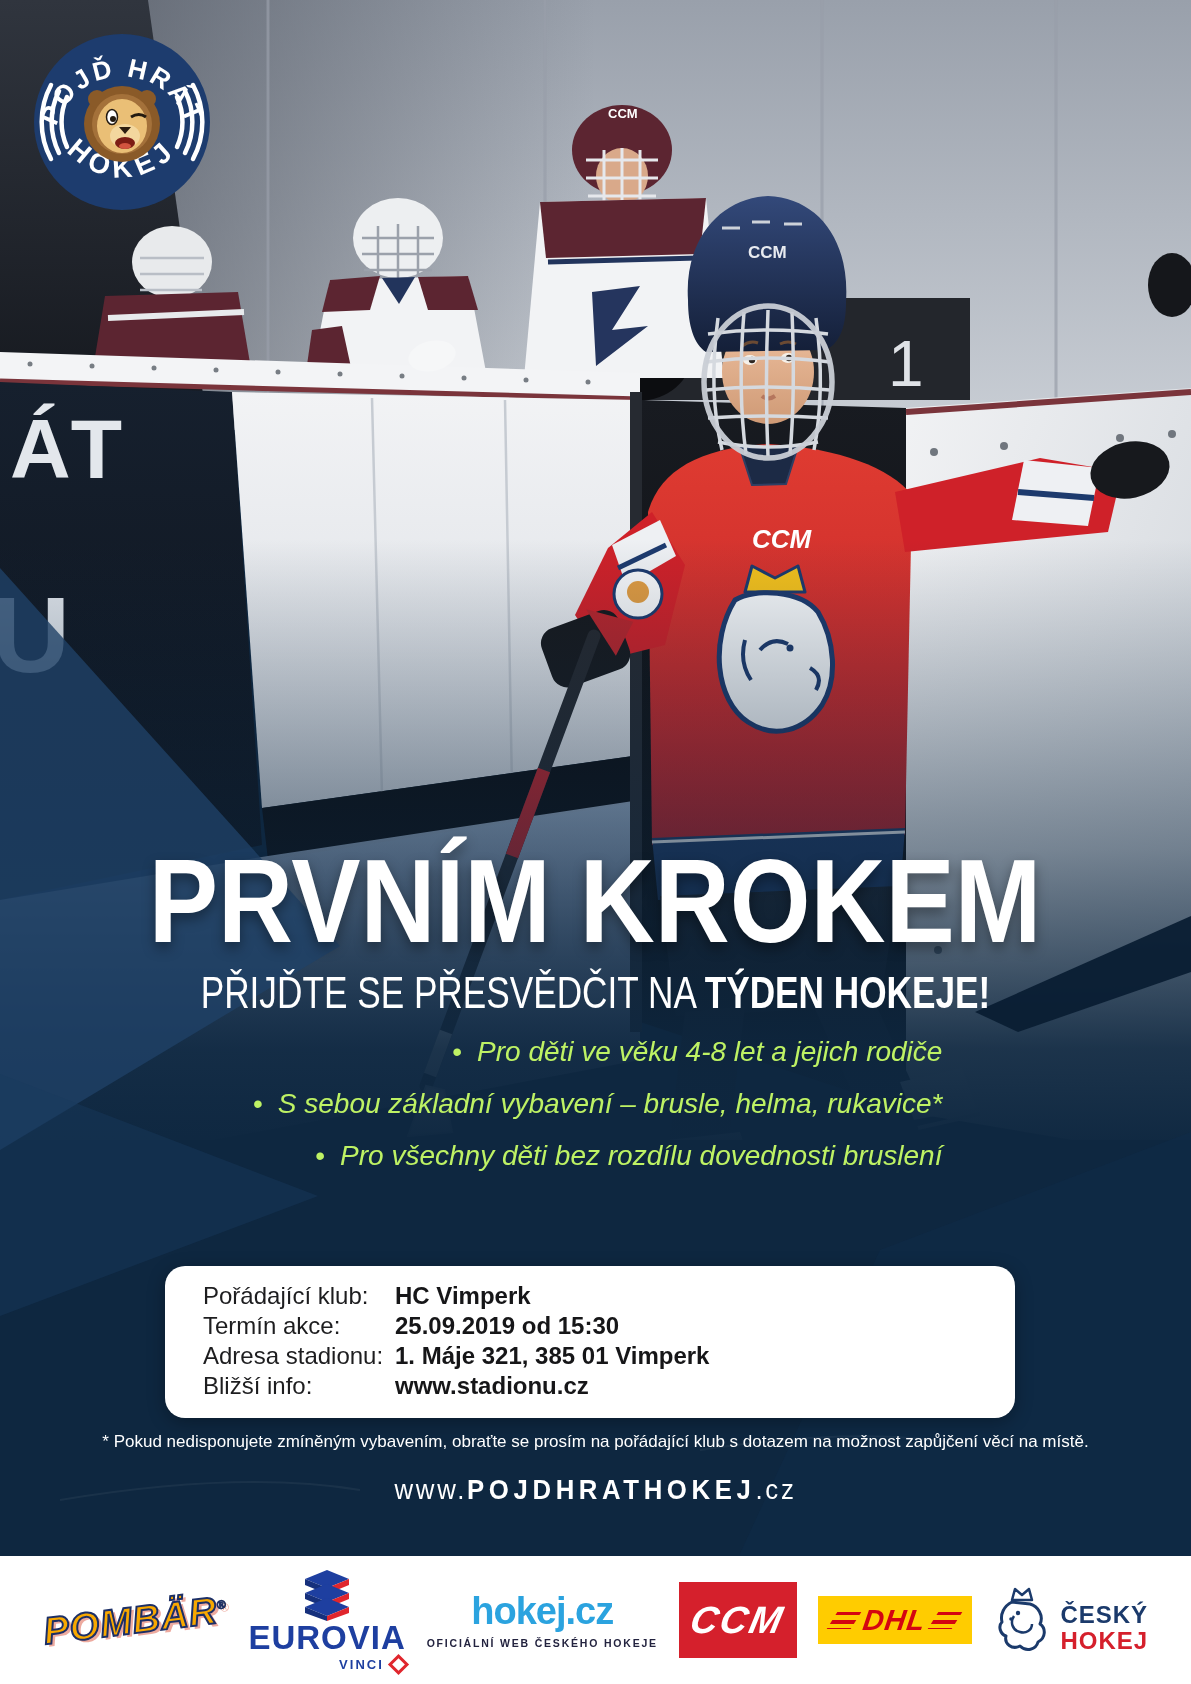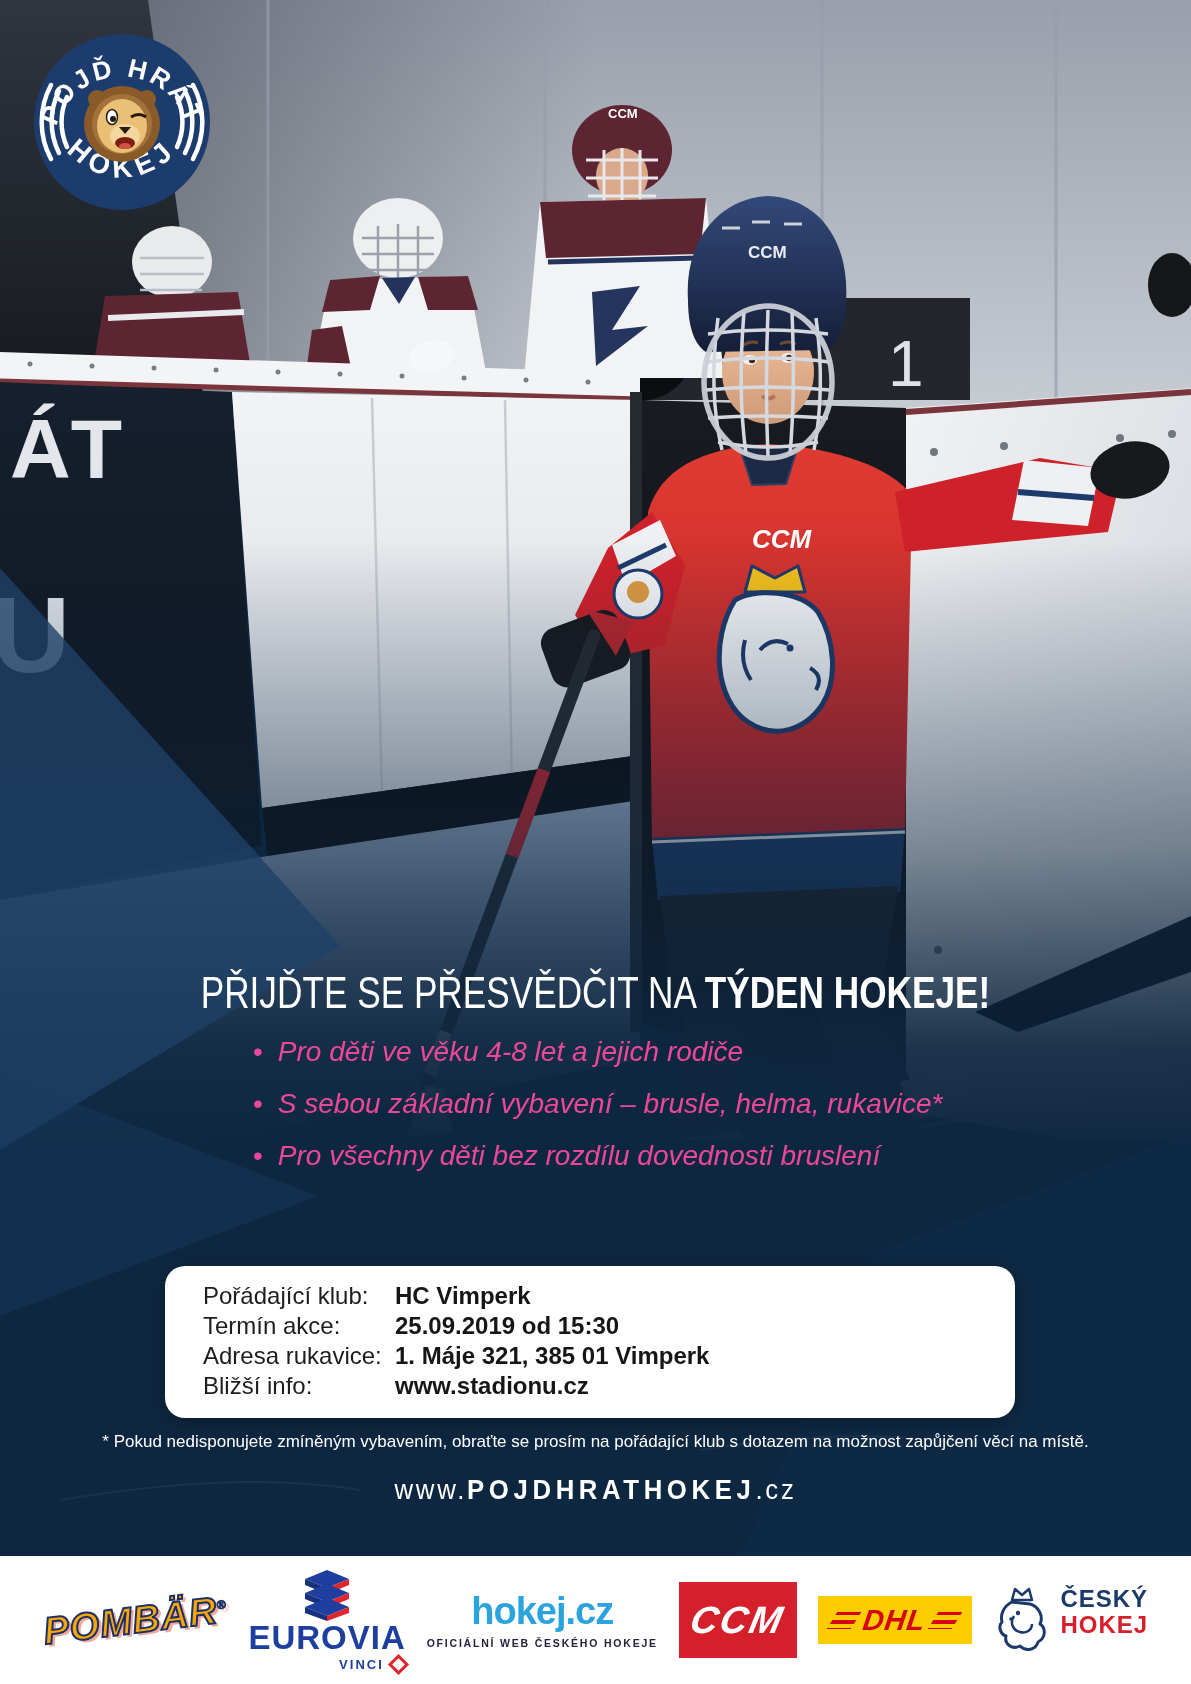--- a/index.html
+++ b/index.html
@@ -14,21 +14,21 @@
   
   .hline{position:absolute;left:0;width:100%;text-align:center;color:#fff;z-index:5;white-space:nowrap;}
   .condense{display:inline-block;transform:scaleX(.85);transform-origin:50% 50%;white-space:nowrap;}
   .h1{top:770px;font-size:62px;font-weight:400;letter-spacing:3px;}
   .h2{top:842px;font-size:118px;font-weight:800;letter-spacing:0;line-height:1;text-shadow:0 6px 14px rgba(0,0,0,.38);}
   .h2 .condense{transform:scaleX(.88);}
   .h3{top:968px;font-size:44px;font-weight:300;}
   .h3 .condense{transform:scaleX(.8);}
   .h3 b{font-weight:800;}
   
-  .bullets{position:absolute;left:253px;top:1026px;z-index:5;color:#ec4899;font-style:italic;font-size:28px;line-height:52px;}
+  .bullets{position:absolute;left:253px;top:1026px;z-index:5;color:#bef264;font-style:italic;font-size:28px;line-height:52px;text-align:right;}
   .bullet-line::before{content:"•";margin-right:15px;font-style:normal;}
   
   .info-card{position:absolute;left:165px;top:1266px;width:850px;height:152px;background:#fff;border-radius:20px;
     z-index:5;box-sizing:border-box;padding:15px 0 16px 38px;box-shadow:0 4px 18px rgba(0,0,0,.3);}
   .card-row{display:flex;align-items:center;height:30px;font-size:24px;color:#1d1d1f;}
   .card-label{width:192px;font-weight:400;}
   .card-value{font-weight:700;color:#161618;}
   
   .footnote{position:absolute;top:1432px;left:0;width:100%;text-align:center;color:#fff;font-size:17px;z-index:5;}
   .website{position:absolute;top:1474px;left:0;width:100%;text-align:center;color:#fff;z-index:5;font-size:28px;letter-spacing:3px;white-space:nowrap;}
@@ -46,21 +46,21 @@
   .eu-sub{display:flex;align-items:flex-start;align-self:flex-end;margin-top:3px;}
   .eu-sub span{font-size:13px;font-weight:800;color:#1e3fa0;letter-spacing:2px;}
   .eu-diamond{width:9px;height:9px;border:3px solid #e0262d;transform:rotate(45deg);margin-left:7px;display:inline-block;}
   .sp-hokejcz .hk-name{font-size:38px;font-weight:800;color:#2ba3df;line-height:1;letter-spacing:-1px;}
   .sp-hokejcz .hk-sub{font-size:10.5px;font-weight:700;color:#23233f;letter-spacing:1.8px;margin-top:7px;}
   .sp-ccm{width:118px;height:76px;background:#d5202c;align-items:center;justify-content:center;display:flex;}
   .sp-ccm span{color:#fff;font-size:38px;font-weight:900;font-style:italic;letter-spacing:2px;transform:skewX(-12deg);}
   .sp-dhl{width:154px;height:48px;background:#ffcc00;flex-direction:row;display:flex;align-items:center;justify-content:center;}
   .dhl-lines{width:24px;height:17px;background:repeating-linear-gradient(to bottom,#d40511 0 3.5px,transparent 3.5px 8.2px);transform:skewX(-32deg);}
   .sp-dhl b{font-size:29px;font-weight:900;font-style:italic;color:#d40511;letter-spacing:1px;margin:0 7px;transform:skewX(-8deg);}
-  .sp-cesky{flex-direction:row;display:flex;align-items:flex-start;}
+  .sp-cesky{flex-direction:row;display:flex;align-items:flex-end;}
   .ch-text{display:flex;flex-direction:column;margin-left:8px;}
   .ch-text .l1{font-size:24px;font-weight:800;color:#1b3a6b;line-height:26px;letter-spacing:1px;}
   .ch-text .l2{font-size:24px;font-weight:800;color:#d5202c;line-height:26px;letter-spacing:1px;}
 </style>
 </head>
 <body>
 
 <div class="poster">
 
   <svg class="scene" width="1191" height="1684" viewBox="0 0 1191 1684">
@@ -317,41 +317,42 @@
       <ellipse cx="79" cy="84" rx="5.5" ry="7.5" fill="#ffffff" stroke="#231a10" stroke-width="1.5"></ellipse>
       <circle cx="80" cy="86" r="3" fill="#231a10"></circle>
       <path d="M98,84 q8,-5 15,0" stroke="#231a10" stroke-width="3" fill="none"></path>
       <ellipse cx="92" cy="103" rx="15" ry="12" fill="#f3d79e"></ellipse>
       <polygon points="86,94 98,94 92,101" fill="#2c1d10"></polygon>
       <ellipse cx="92" cy="110" rx="10" ry="6" fill="#7d1d14"></ellipse>
       <ellipse cx="92" cy="113" rx="6" ry="3" fill="#d2543f"></ellipse>
     </g>
   </svg>
 
+  <div class="hline h2"><span class="condense">PRVNÍM KROKEM</span></div>
   <div class="hline h3">
     <span class="condense"><span>PŘIJĎTE SE PŘESVĚDČIT NA </span><b>TÝDEN HOKEJE!</b></span>
   </div>
 
   <div class="bullets">
     <div class="bullet-line">Pro děti ve věku 4-8 let a jejich rodiče</div>
     <div class="bullet-line">S sebou základní vybavení – brusle, helma, rukavice*</div>
     <div class="bullet-line">Pro všechny děti bez rozdílu dovednosti bruslení</div>
   </div>
 
   <div class="info-card">
     <div class="card-row">
       <span class="card-label">Pořádající klub:</span>
       <span class="card-value">HC Vimperk</span>
     </div>
     <div class="card-row">
       <span class="card-label">Termín akce:</span>
       <span class="card-value">25.09.2019 od 15:30</span>
     </div>
     <div class="card-row">
-      <span class="card-label">Adresa rukavice:</span>
+      <span class="card-label">Adresa stadionu:</span>
       <span class="card-value">1. Máje 321, 385 01 Vimperk</span>
     </div>
     <div class="card-row">
       <span class="card-label">Bližší info:</span>
       <span class="card-value">www.stadionu.cz</span>
     </div>
   </div>
 
   <div class="footnote">* Pokud nedisponujete zmíněným vybavením, obraťte se prosím na pořádající klub s dotazem na možnost zapůjčení věcí na místě.</div>
   <div class="website">

